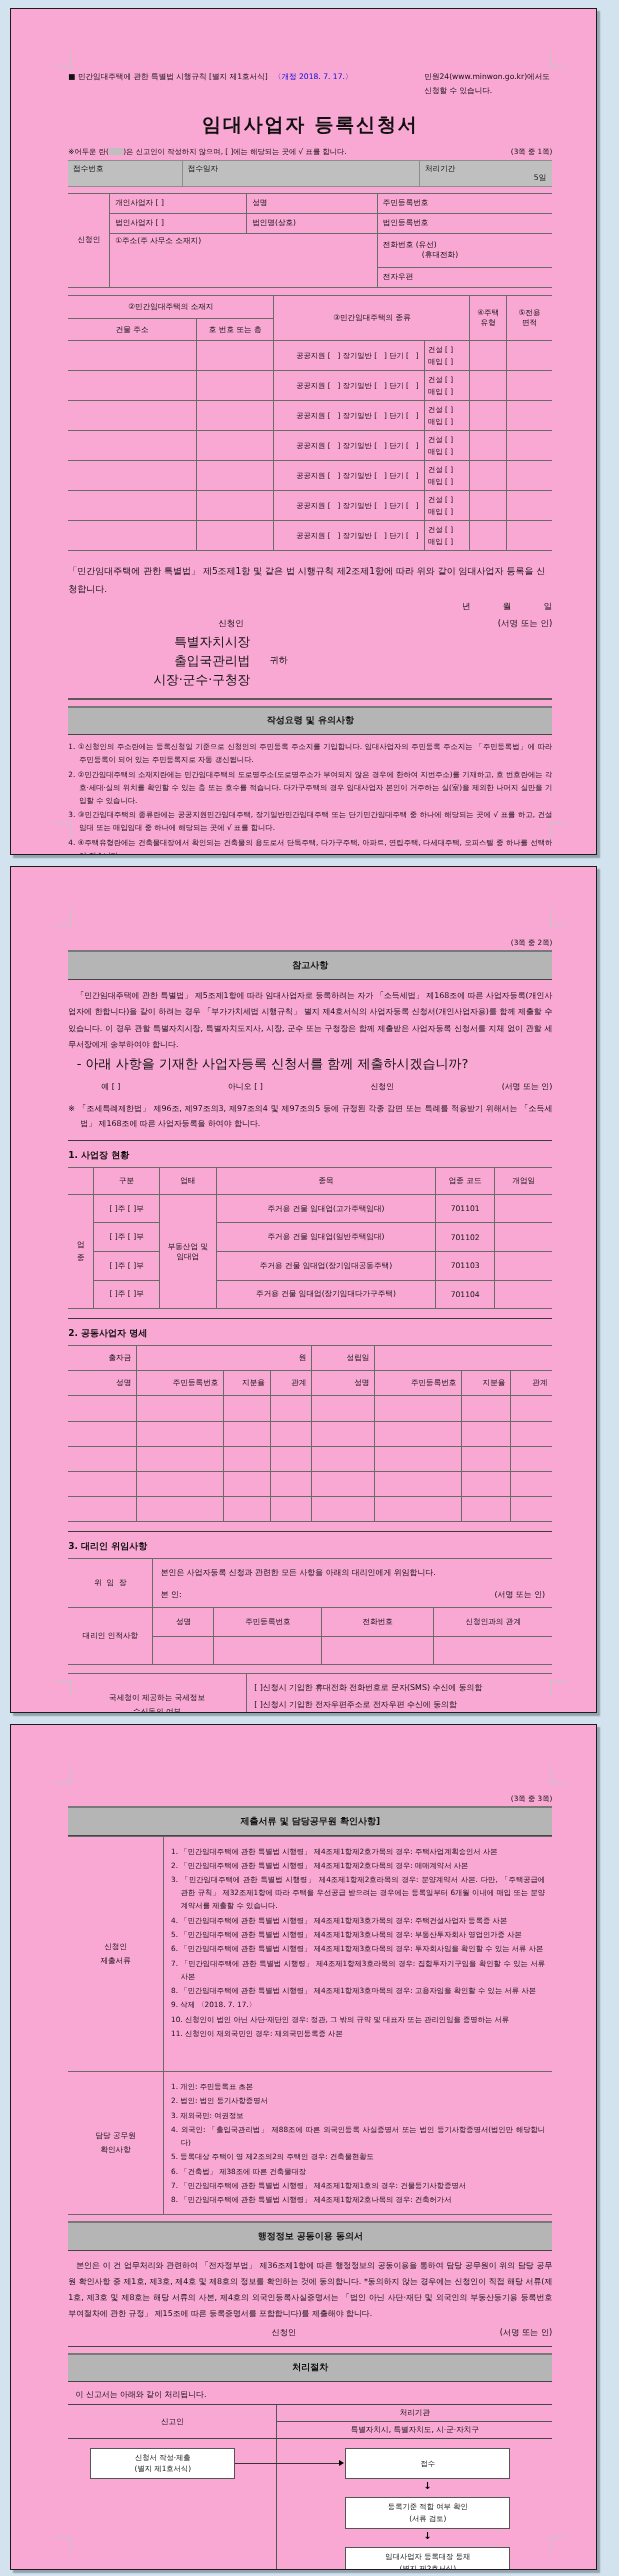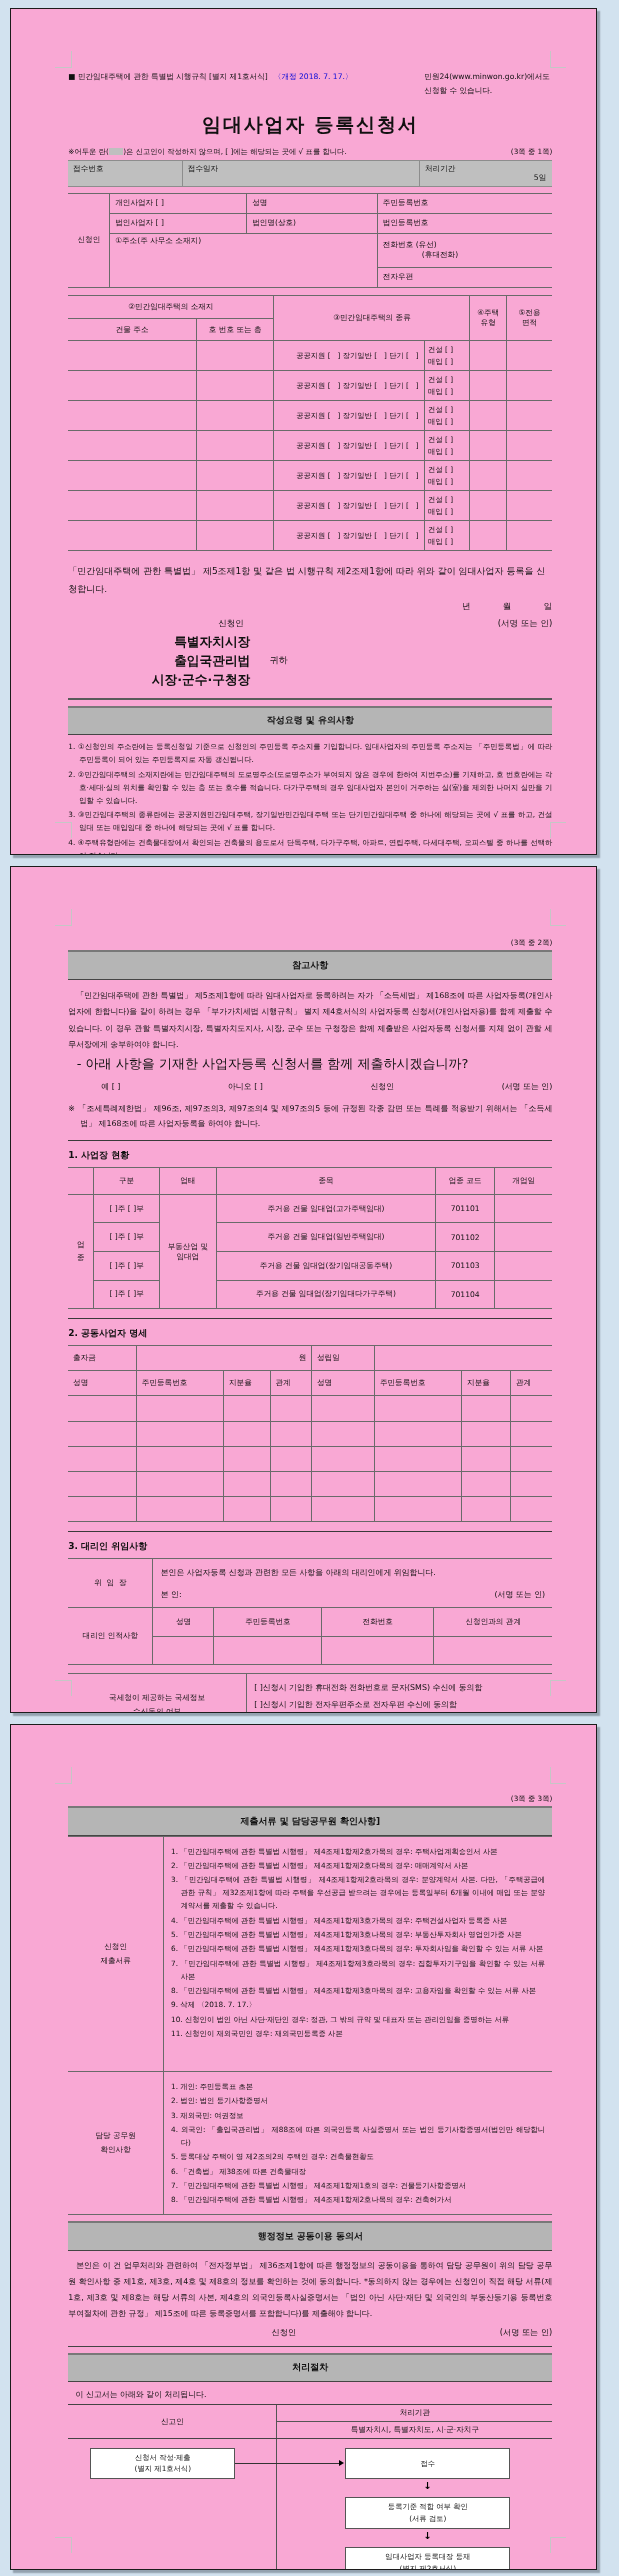--- a/index.html
+++ b/index.html
@@ -61,42 +61,42 @@
   .housing-tbl{margin-top:7.3px;}
   .housing-tbl th{height:18px;}
   .housing-tbl td{height:25.4px;}
   .housing-tbl .kind-cell{font-size:7.3px;text-align:right;padding-left:14px;white-space:pre;}
   .housing-tbl .build-cell{font-size:7.3px;white-space:pre-line;line-height:1.6;padding-left:3.6px;}
 
   .declaration{font-size:9px;line-height:2.0;margin:11px 0 2.4px;}
   .date-line{text-align:right;font-size:8.5px;white-space:pre;margin-top:2.4px;}
   .sign-row{display:flex;justify-content:space-between;font-size:8.5px;margin-top:4.8px;padding-left:31%;}
   .addressee{display:flex;align-items:center;margin-top:2.4px;}
-  .addr-lines{width:182px;text-align:right;font-size:12.7px;font-weight:bold;line-height:1.5;}
+  .addr-lines{width:182px;text-align:right;font-size:12.7px;font-weight:normal;line-height:1.5;}
   .gwiha{font-size:9px;margin-left:19.4px;}
 
   .rule{border-top:1.2px solid #3a3a3a;margin-top:8.5px;}
   .rule-thin{border-top:0.6px solid #444;margin-top:7.3px;}
   .rule-thick{border-top:2.4px solid #5a5a5a;margin-top:8.5px;}
   .band{background:#b5b5b5;border-top:2.4px solid #787878;border-bottom:1.2px solid #454545;
         text-align:center;font-weight:bold;font-size:9px;padding:6.7px 0;margin-top:6px;}
 
   .notes{margin-top:6px;}
   .notes p{font-size:7.3px;line-height:1.78;margin:1.8px 0;text-align:justify;padding-left:11px;text-indent:-11px;}
 
   
   .ref-para{font-size:7.9px;line-height:2.05;text-align:justify;margin:8.5px 0 2.4px;text-indent:1em;}
   .ref-question{font-size:13px;margin:2.4px 0 7.3px;padding-left:8.5px;}
   .yn-row{display:flex;justify-content:space-between;font-size:7.9px;padding-left:33px;margin-bottom:9.7px;}
   .tax-note{font-size:7.9px;line-height:1.9;text-align:justify;padding-left:12px;text-indent:-12px;margin:4.8px 0 8.5px;}
   .sec-title{font-size:9px;font-weight:bold;margin:8.5px 0 4.8px;}
   .biz-tbl th{height:22px;}
   .biz-tbl td{height:24px;text-align:center;}
   .biz-tbl .side{width:25.4px;white-space:pre-line;line-height:1.6;}
-  .partner-tbl td,.partner-tbl th{height:20.6px;text-align:left;}
+  .partner-tbl td,.partner-tbl th{height:20.6px;text-align:right;}
   .partner-tbl .won-cell{text-align:right;padding-right:4.8px;}
   .deleg-tbl th{height:24px;}
   .deleg-tbl .label-col{width:87px;}
   .stmt{font-size:7.9px;line-height:1.9;padding:3.6px 2.4px;}
   .stmt-sign{display:flex;justify-content:space-between;}
   .stmt-sign .principal{margin-right:67px;}
   .nts-tbl{margin-top:8.5px;}
   .nts-tbl th{width:168px;white-space:pre-line;line-height:1.8;}
   .nts-opts div{font-size:7.9px;line-height:2.1;}
 

